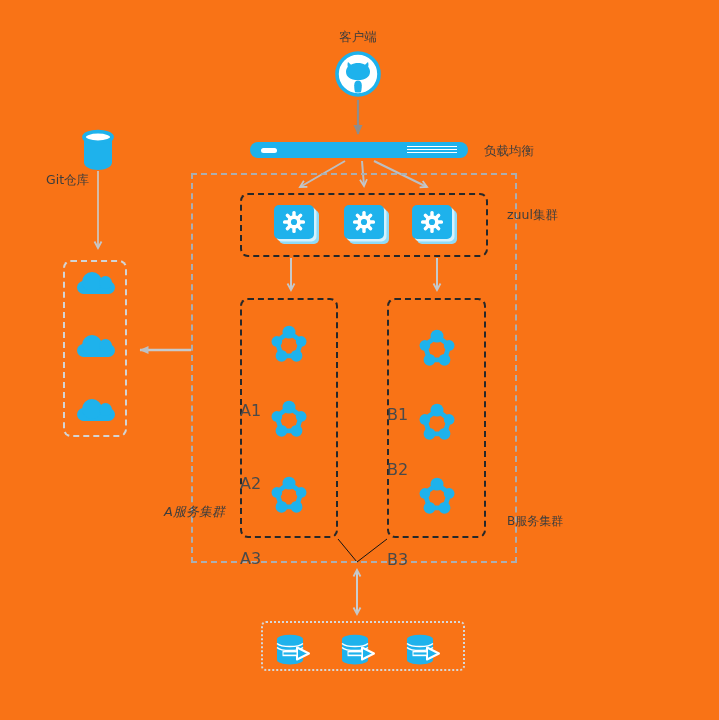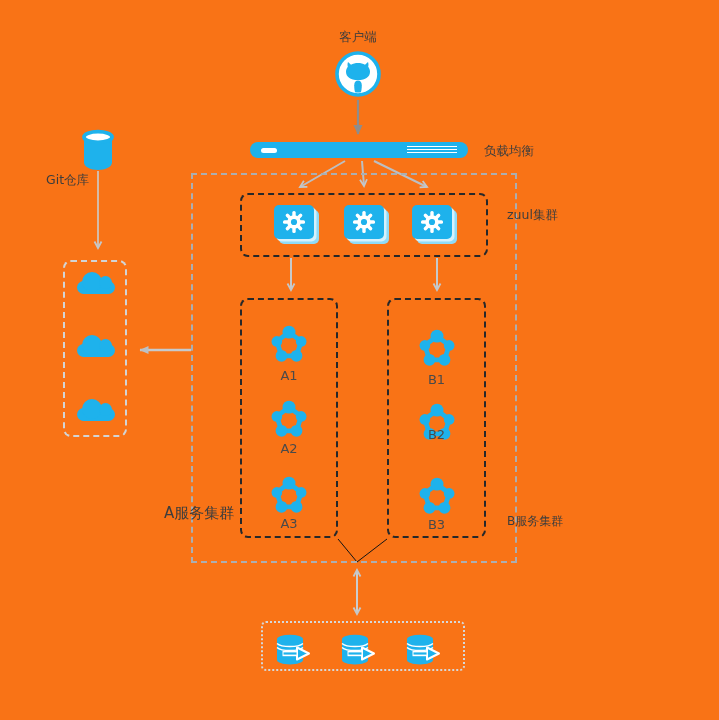--- a/index.html
+++ b/index.html
@@ -26,21 +26,21 @@
   .lb-stripes{position:absolute;right:11px;top:3.5px;width:50px;height:9.5px;
     background:repeating-linear-gradient(to bottom,#fff 0 1.2px,rgba(255,255,255,0) 1.2px 3px);}
   
   .gear-node{position:absolute;width:40px;height:34px;background:#1eb2ec;border-radius:5px;
     box-shadow:2.5px 2.5px 0 0 #d6f1fc,5px 5px 0 0 #8fdbf7;}
   .gear-node svg{position:absolute;left:8px;top:5px;}
   
   .cloud{position:absolute;width:38px;height:13px;background:#1eb2ec;border-radius:7px;}
   .cloud::before{content:"";position:absolute;width:20px;height:20px;border-radius:50%;background:#1eb2ec;left:5px;top:-9px;}
   .cloud::after{content:"";position:absolute;width:13px;height:13px;border-radius:50%;background:#1eb2ec;right:3px;top:-5px;}
-  .node-lbl{position:absolute;font-size:13px;text-align:center;color:#4a4a4a;}
+  .node-lbl{position:absolute;font-size:16px;color:#4a4a4a;margin-top:33px;}
 </style>
 </head>
 <body>
 
 <div id="canvas">
 
   <svg width="0" height="0" style="position:absolute" aria-hidden="true">
     <defs>
       <symbol id="sym-gear" viewBox="0 0 24 24">
         <g fill="#fff">
@@ -158,21 +158,21 @@
         <use href="#sym-penta"></use>
       </svg>
     </div>
   <div class="node-lbl" style="left:240px;top:441px;width:98px;">A2</div>
   <div class="icon-wrap" style="left:269px;top:476px;">
       <svg width="40" height="38">
         <use href="#sym-penta"></use>
       </svg>
     </div>
   <div class="node-lbl" style="left:240px;top:516px;width:98px;">A3</div>
-  <div class="lbl" style="left:164px;top:504px;font-size:15px;">A服务集群</div>
+  <div class="lbl" style="left:164px;top:504px;font-size:13px;font-style:italic;">A服务集群</div>
 
   <div class="box dark svc-b"></div>
   <div class="icon-wrap" style="left:417px;top:329px;">
       <svg width="40" height="38">
         <use href="#sym-penta"></use>
       </svg>
     </div>
   <div class="node-lbl" style="left:387px;top:372px;width:99px;">B1</div>
   <div class="icon-wrap" style="left:417px;top:403px;">
       <svg width="40" height="38">

